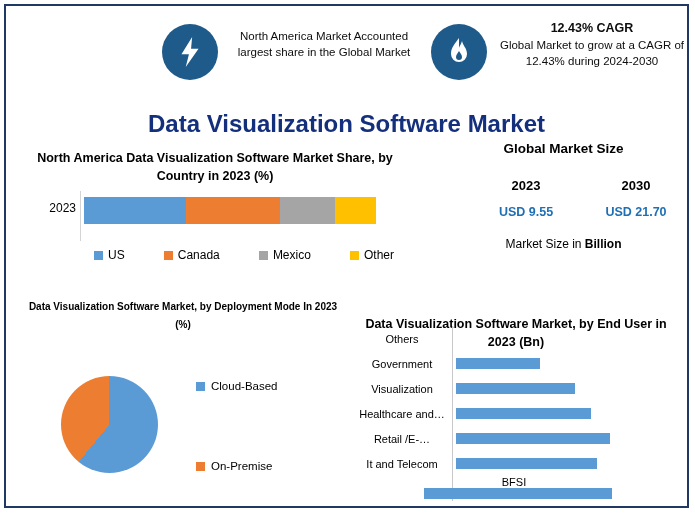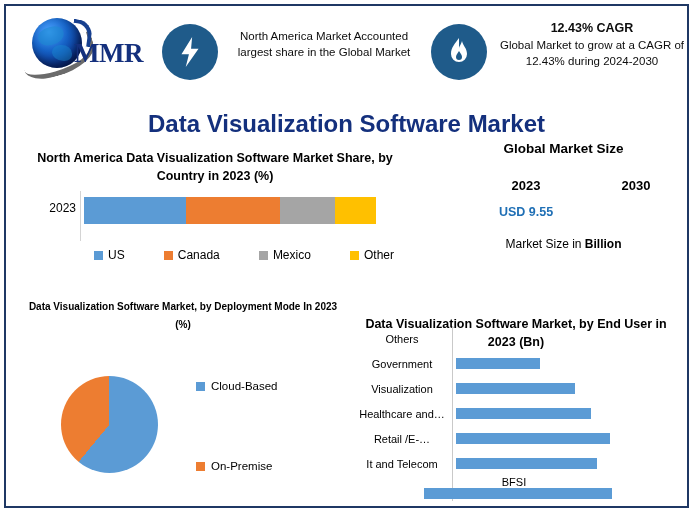--- a/index.html
+++ b/index.html
@@ -117,26 +117,20 @@
   .eu-row{position:absolute;left:0;width:320px;height:25px;display:flex;align-items:center;}
   .eu-lbl{width:92px;text-align:center;font-size:11px;padding-right:4px;white-space:nowrap;}
   .eu-bar{height:11px;background:#5B9BD5;margin-left:4px;}
 </style>
 </head>
 <body>
 
 <div class="frame">
  <div class="canvas">
 
-  <div class="logo">
-    <div class="globe"></div>
-    <div class="swoosh"></div>
-    <div class="logo-tail"></div>
-    <div class="logo-text">MMR</div>
-  </div>
 
   <div class="hcircle hc1">
     <svg width="26" height="32" viewBox="0 0 24 30" aria-hidden="true">
       <polygon points="14,1 4,17 11,17 8,29 20,12 13,12" fill="#ffffff"></polygon>
     </svg>
   </div>
   <div class="htext ht1">North America Market Accounted largest share in the Global Market</div>
 
   <div class="hcircle hc2">
     <svg width="24" height="30" viewBox="0 0 24 30" aria-hidden="true">
@@ -176,20 +170,21 @@
         <div class="lg">
           <span class="sw" style="background: rgb(255, 192, 0);"></span>
           <span>Other</span>
         </div>
       </div>
 
   <div class="gm-title">Global Market Size</div>
   <div class="gm-year gm-y1">2023</div>
   <div class="gm-year gm-y2">2030</div>
   <div class="gm-val gm-v1">USD 9.55</div>
+  <div class="gm-val gm-v2">USD 21.70</div>
   <div class="gm-note">
     <span>Market Size in </span><b>Billion</b>
   </div>
 
   <div class="pie-title">Data Visualization Software Market, by Deployment Mode In 2023 (%)</div>
   <div class="pie" id="pie" style="border-radius: 50%; background: conic-gradient(rgb(91, 155, 213) 0deg, rgb(91, 155, 213) 219.6deg, rgb(237, 125, 49) 219.6deg, rgb(237, 125, 49) 360deg);"></div>
   <div class="pie-legend-item pl1">
     <span class="sw" id="pie-sw-0" style="background: rgb(91, 155, 213);"></span>
     <span>Cloud-Based</span>
   </div>

